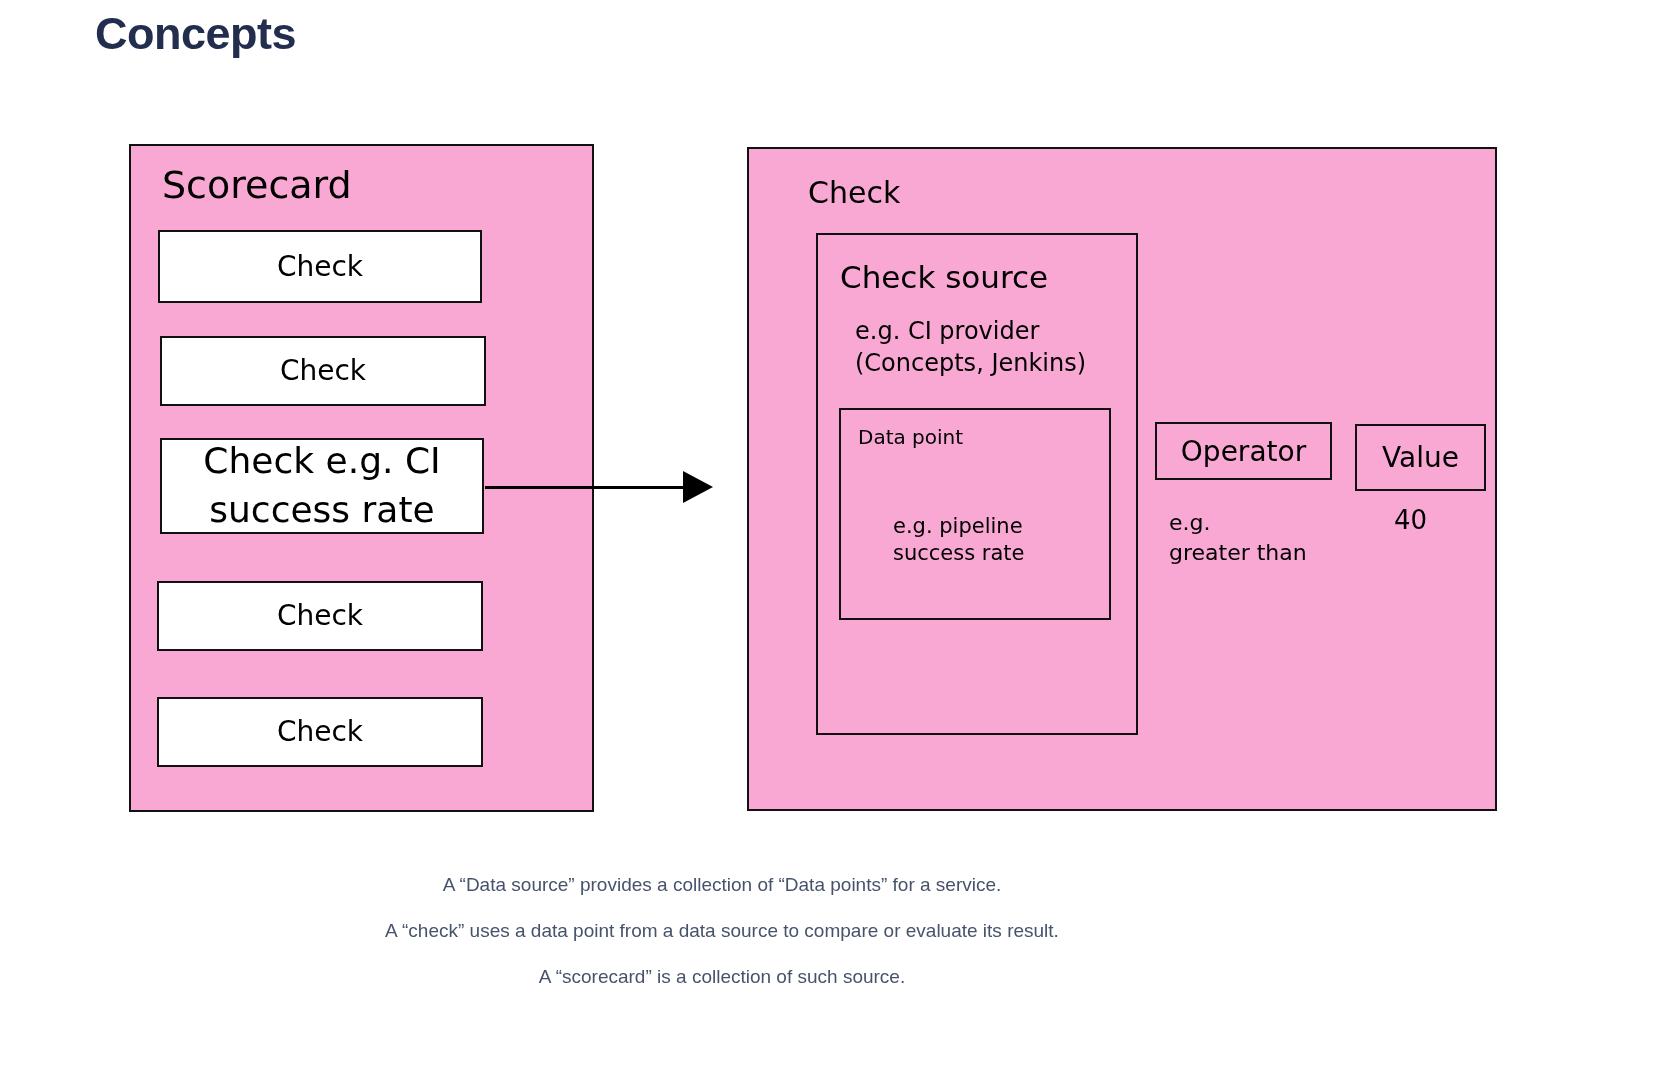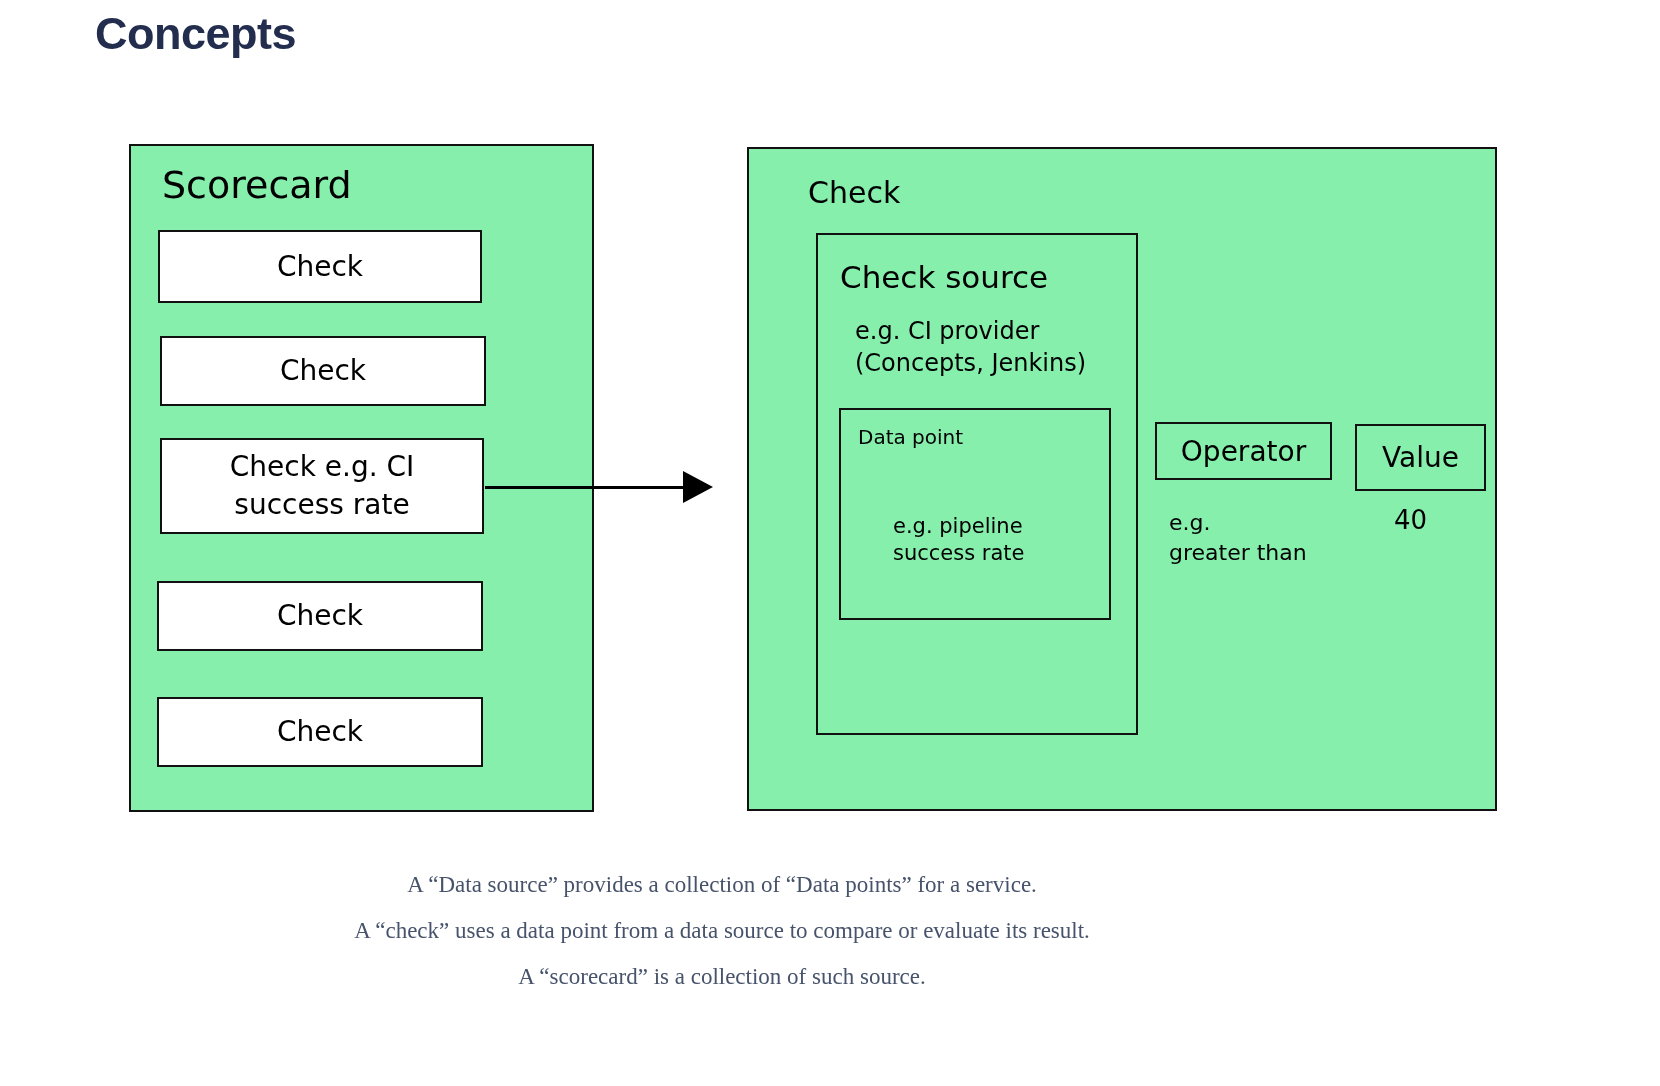--- a/index.html
+++ b/index.html
@@ -40,21 +40,21 @@
   .hand {
     font-family: "DejaVu Sans", sans-serif;
     color: #000000;
     font-weight: 400;
   }
 
   .box {
     position: absolute;
     box-sizing: border-box;
     border: 2.5px solid #111111;
-    background: #86efac;
+    background: #f9a8d4;
   }
   .box-thin {
     border-width: 2px;
   }
 
   
   #scorecard-box {
     left: 129px;
     top: 144px;
     width: 465px;
@@ -82,21 +82,21 @@
     font-size: 28px;
     line-height: 1.35;
   }
 
   #check-1 { left: 158px; top: 230px;  width: 324px; height: 73px; }
   #check-2 { left: 160px; top: 336px;  width: 326px; height: 70px; }
   #check-3 { left: 160px; top: 438px;  width: 324px; height: 96px; }
   #check-4 { left: 157px; top: 581px;  width: 326px; height: 70px; }
   #check-5 { left: 157px; top: 697px;  width: 326px; height: 70px; }
 
-  #check-3 .check-label { font-size: 28px; }
+  #check-3 .check-label { font-size: 36px; }
 
   
   #arrow-line {
     position: absolute;
     left: 485px;
     top: 486px;
     width: 200px;
     height: 3px;
     background: #000000;
   }
@@ -207,23 +207,23 @@
     font-size: 26px;
   }
 
   
   #caption {
     position: absolute;
     left: 0;
     top: 862px;
     width: 1444px;
     text-align: center;
-    font-family: Liberation Serif, serif;
+    font-family: Liberation Sans, sans-serif;
     color: #47536b;
-    font-size: 23px;
+    font-size: 19px;
     line-height: 46px;
   }
   #caption .cap-line { display: block; }
 </style>
 </head>
 <body>
 
 <div id="page-title">Concepts</div>
 
 <div id="diagram">

